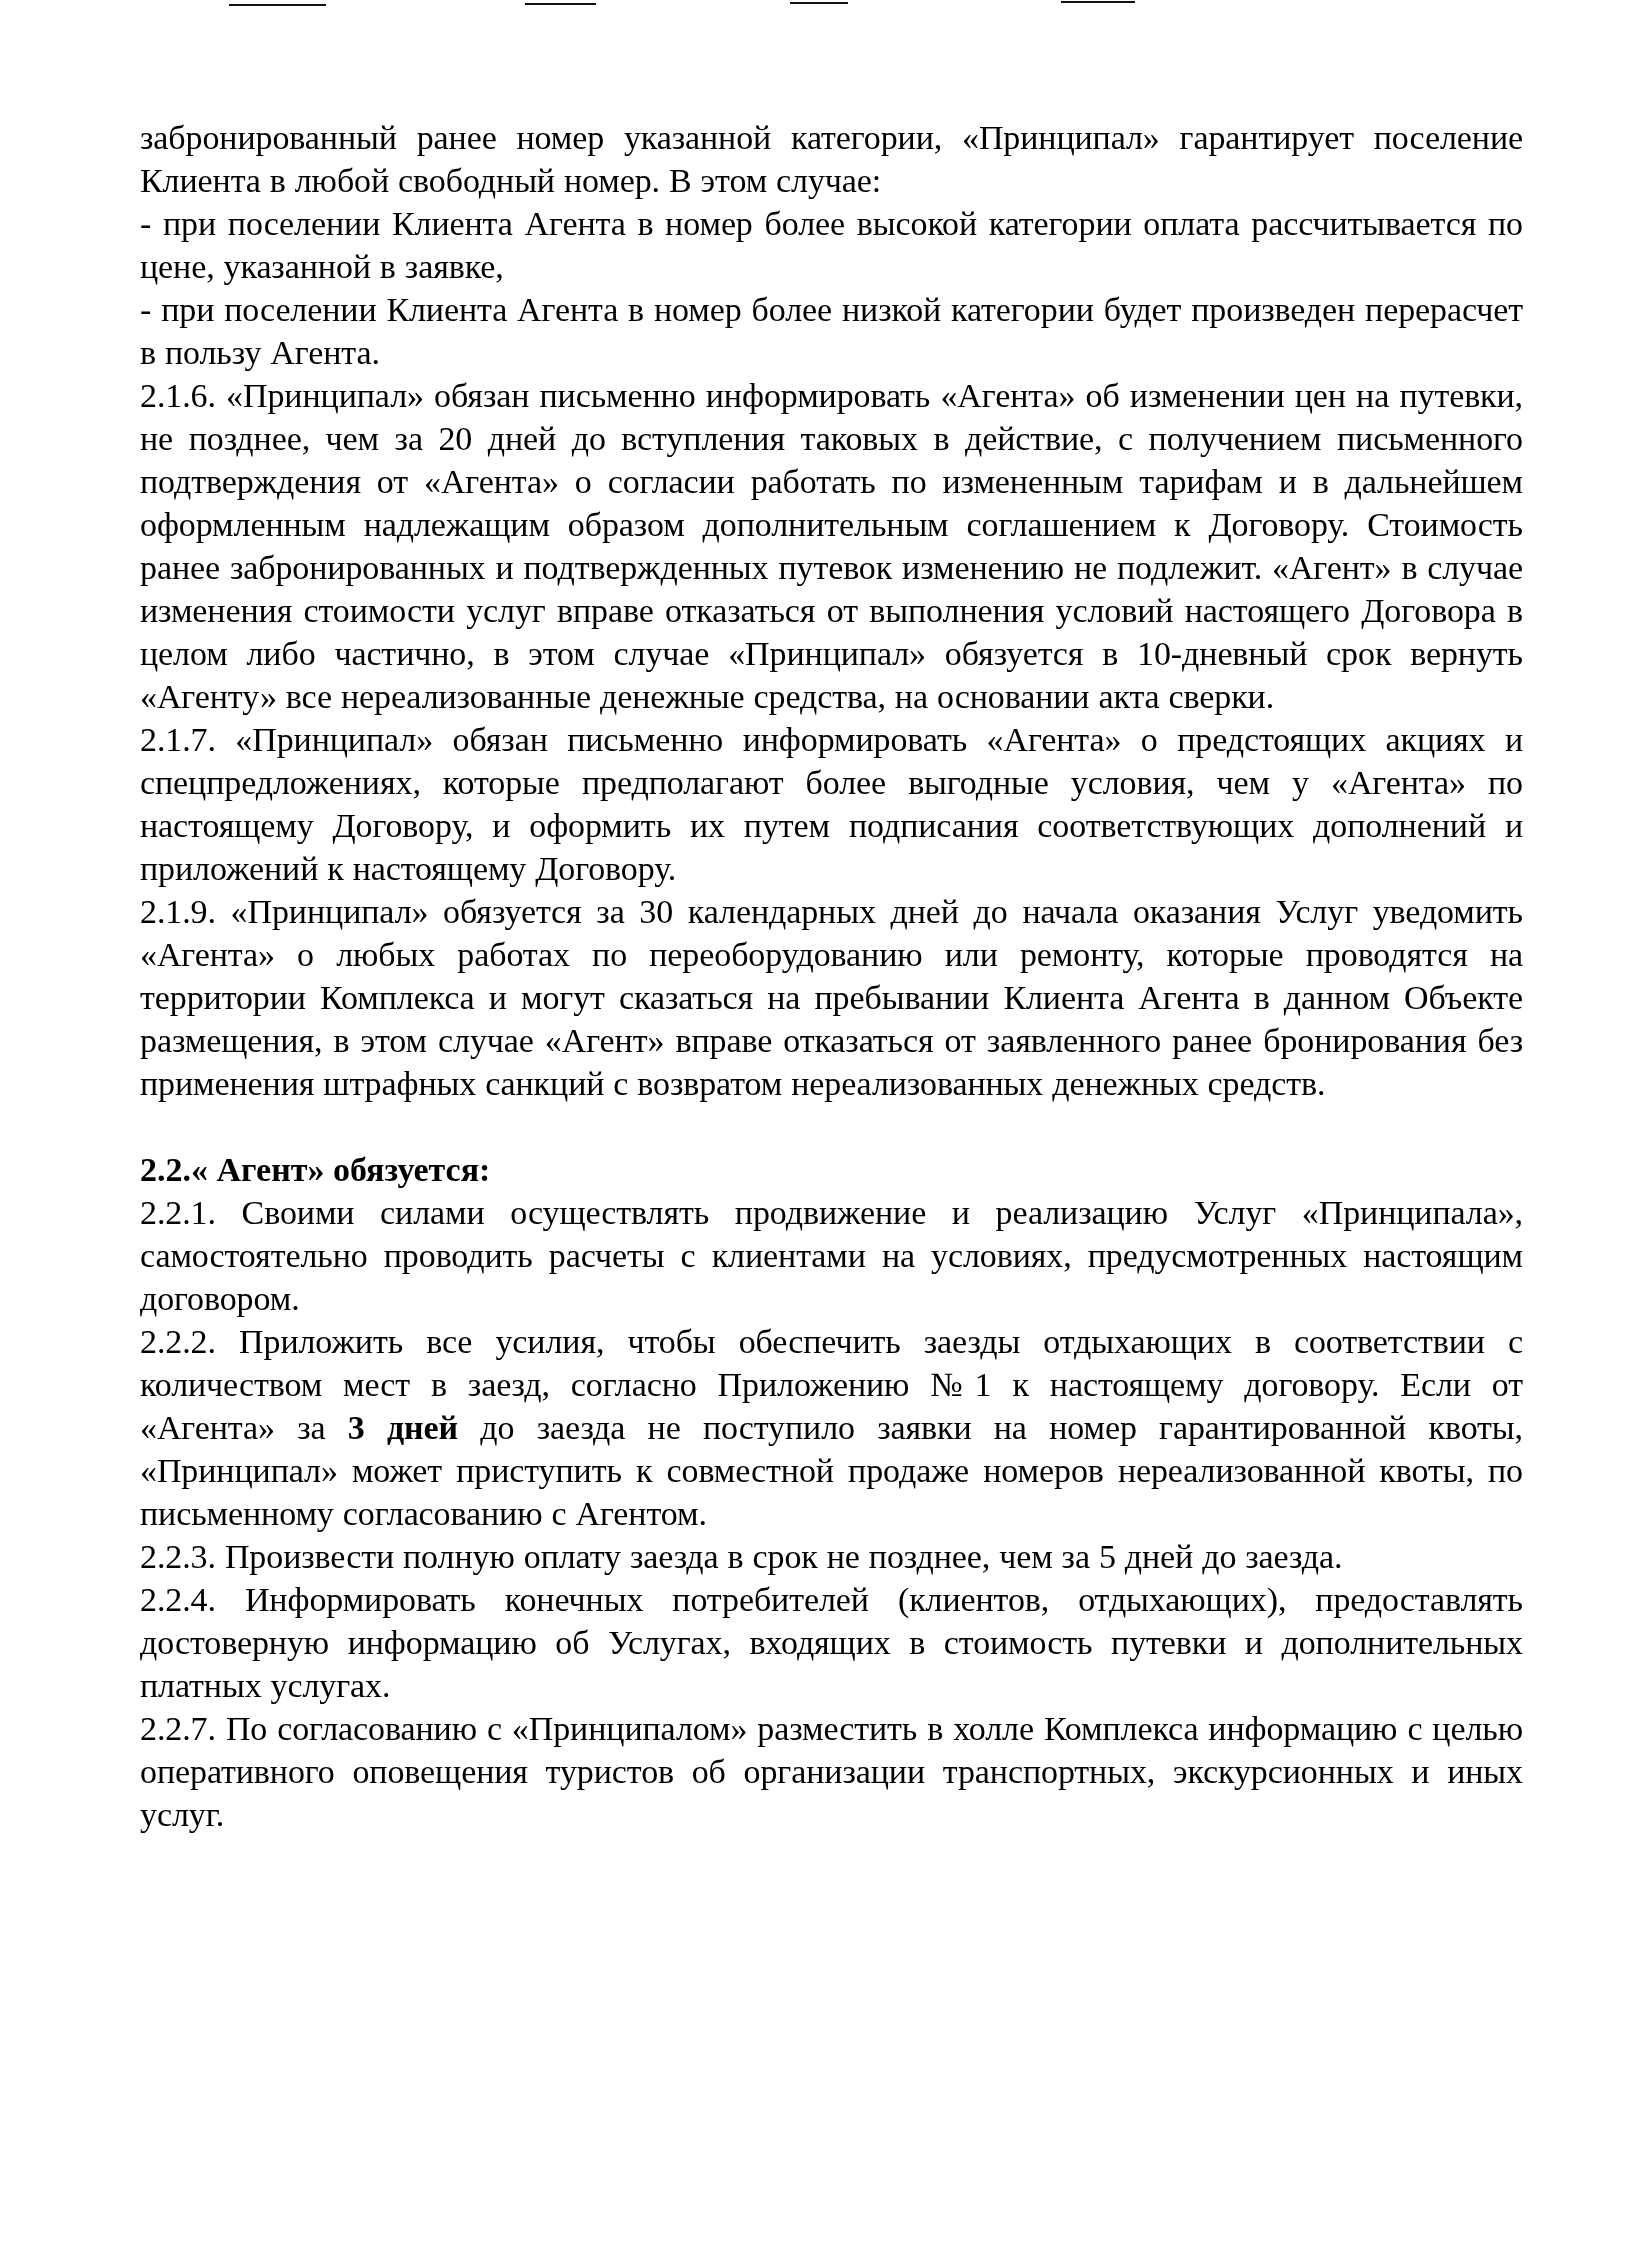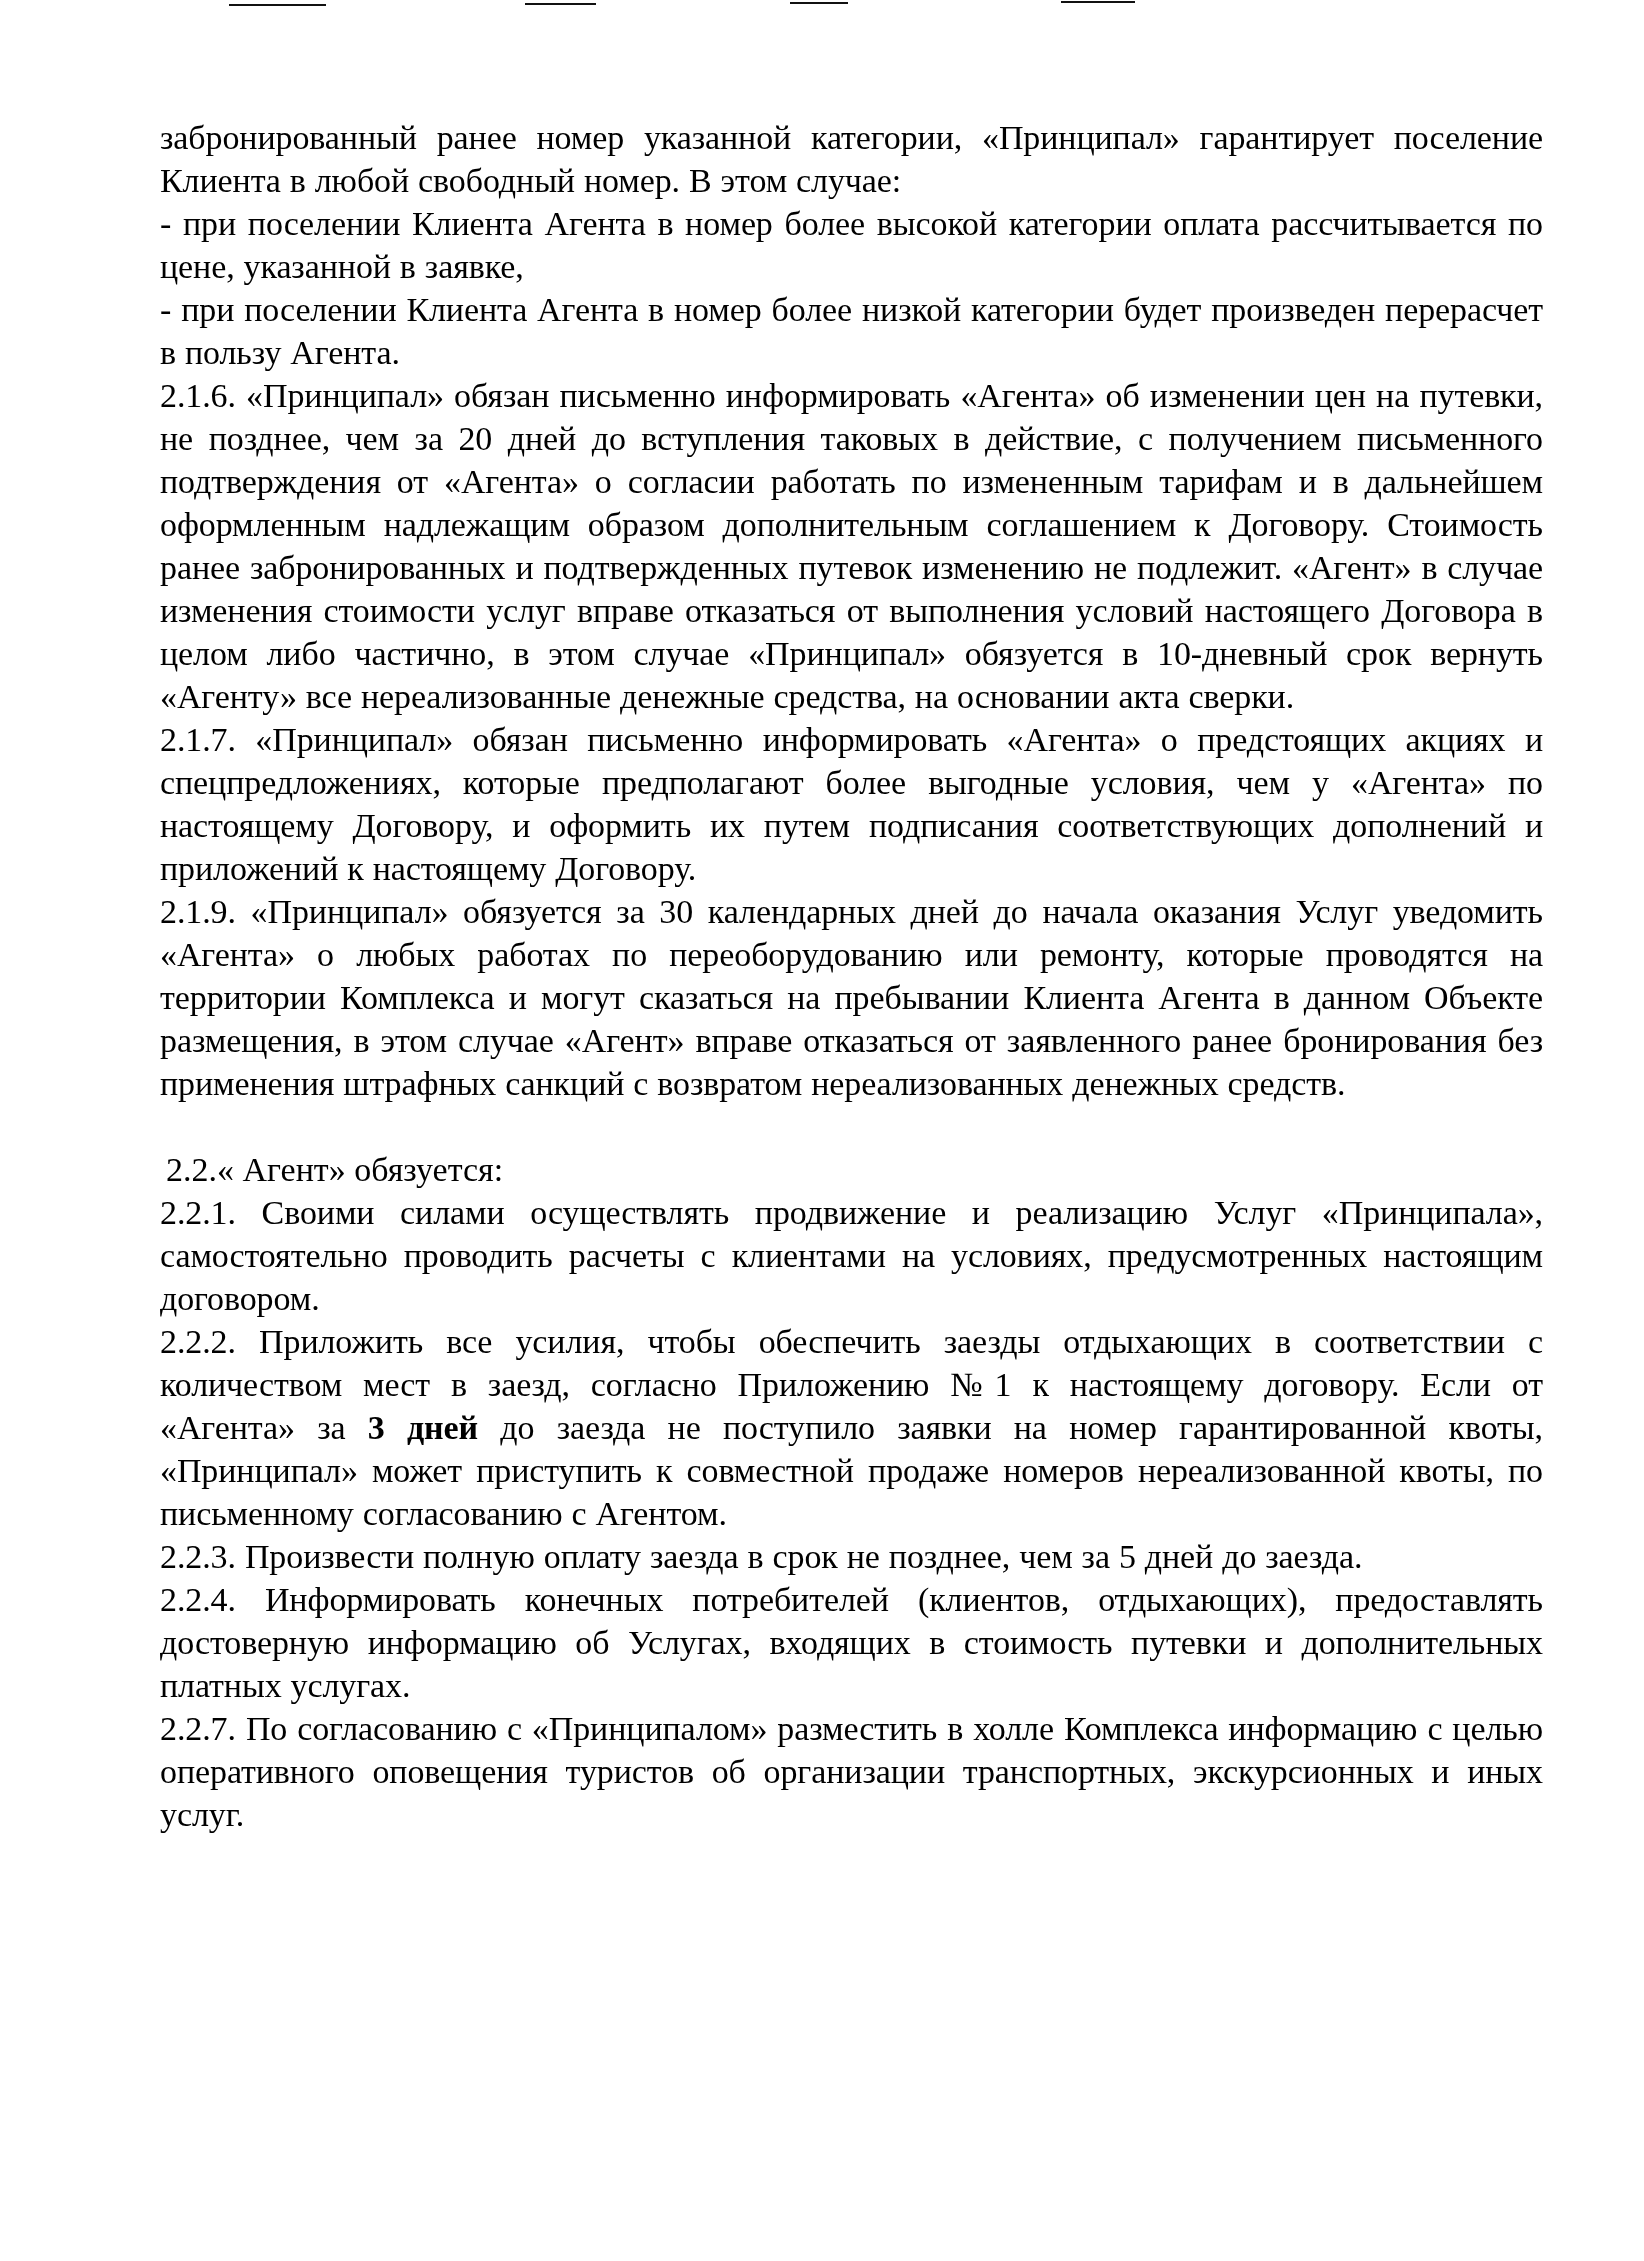--- a/index.html
+++ b/index.html
@@ -22,38 +22,38 @@
       width: 1644px;
       height: 26px;
     }
     .scan-mark {
       position: absolute;
       height: 2.6px;
       background: #111;
     }
     .page {
       position: absolute;
-      left: 160px;
+      left: 140px;
       top: 116px;
       width: 1383px;
     }
     .para {
       font-size: 34px;
       line-height: 43px;
       text-align: justify;
       text-align-last: left;
       margin: 0;
       letter-spacing: -0.1px;
       word-spacing: 0.6px;
     }
     .section-heading {
       font-size: 34px;
       line-height: 43px;
-      font-weight: normal;
-      margin: 43px 0 0 6px;
+      font-weight: bold;
+      margin: 43px 0 0 0;
     }
     .bold {
       font-weight: bold;
     }
   </style>
 </head>
 <body>
 
 <div class="scan-marks">
   <div class="scan-mark" style="left:229px;top:3.9px;width:97px;"></div>

